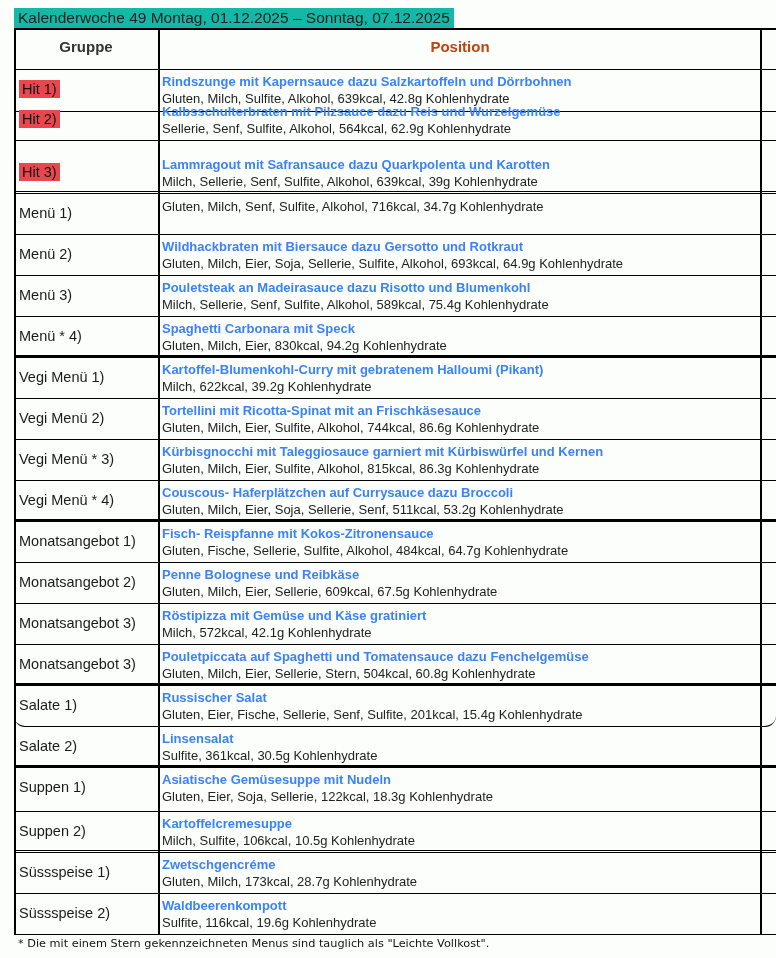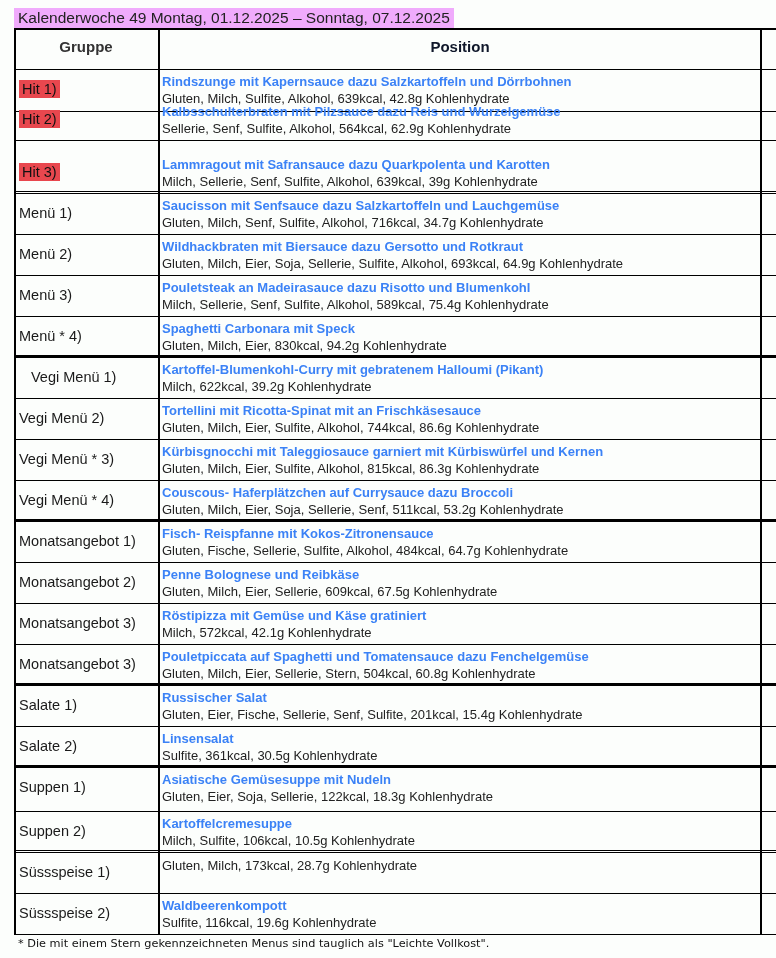--- a/index.html
+++ b/index.html
@@ -1,27 +1,27 @@
 <!DOCTYPE html>
 <html><head>
 <meta charset="utf-8">
 <style>
   html, body { margin: 0; padding: 0; background: #fcfefc; }
   body { width: 776px; height: 958px; position: relative; overflow: hidden;
          font-family: "Liberation Sans", sans-serif; color: #1a1a1a; }
   .title { position: absolute; left: 14px; top: 8px; height: 20px; line-height: 20px;
-           padding: 0 4px; font-size: 15.5px; background: #f0abfc; color: #222; white-space: nowrap; }
+           padding: 0 4px; font-size: 15.5px; background: #14b8a6; color: #222; white-space: nowrap; }
   .table { position: absolute; left: 14px; top: 28px; width: 762px; }
   .vline { position: absolute; top: 0; width: 2px; background: #000; }
   .row { position: absolute; left: 0; width: 762px; border-bottom: 1.5px solid #000; box-sizing: border-box; }
   .row.thick { border-bottom: 3px solid #000; }
   .row.double { border-bottom: 3px double #000; }
   .hdr { top: 0; height: 42px; border-top: 2px solid #000; border-bottom: 1.5px solid #000; }
   .hdr .g { position: absolute; left: 0; width: 144px; top: 8px; text-align: center; font-weight: bold; font-size: 15px; color: #333; }
-  .hdr .p { position: absolute; left: 146px; width: 600px; top: 8px; text-align: center; font-weight: bold; font-size: 15px; color: #0f172a; }
+  .hdr .p { position: absolute; left: 146px; width: 600px; top: 8px; text-align: center; font-weight: bold; font-size: 15px; color: #c2410c; }
   .cell-g { position: absolute; left: 5px; width: 135px; font-size: 14.5px; color: #1a1a1a; white-space: nowrap; }
   .badge { display: inline-block; background: #e8474e; padding: 1px 3px; color: #111; }
   .cell-p { position: absolute; left: 148px; width: 600px; }
   .dish { font-weight: bold; font-size: 13px; color: #3b82f6; white-space: nowrap; line-height: 16px; }
   .info { font-size: 13px; color: #222; white-space: nowrap; line-height: 17px; }
   .foot { position: absolute; left: 18px; top: 937px; font-family: "DejaVu Sans", sans-serif; font-size: 11.3px; color: #111; white-space: nowrap; }
 </style>
 </head>
 <body>
 
@@ -49,21 +49,20 @@
     <div class="row double" style="top: 125px; height: 41px;">
       <div class="cell-g" style="top: 10px;"><span class="badge">Hit 3)</span></div>
       <div class="cell-p" style="top: 4px;">
         <div class="dish">Lammragout mit Safransauce dazu Quarkpolenta und Karotten</div>
         <div class="info">Milch, Sellerie, Senf, Sulfite, Alkohol, 639kcal, 39g Kohlenhydrate</div>
       </div>
     </div>
     <div class="row" style="top: 166px; height: 41px;">
       <div class="cell-g" style="top: 11px;"><span>Menü 1)</span></div>
       <div class="cell-p" style="top: 4px;">
-        <div class="dish">Saucisson mit Senfsauce dazu Salzkartoffeln und Lauchgemüse</div>
         <div class="info">Gluten, Milch, Senf, Sulfite, Alkohol, 716kcal, 34.7g Kohlenhydrate</div>
       </div>
     </div>
     <div class="row" style="top: 207px; height: 41px;">
       <div class="cell-g" style="top: 11px;"><span>Menü 2)</span></div>
       <div class="cell-p" style="top: 4px;">
         <div class="dish">Wildhackbraten mit Biersauce dazu Gersotto und Rotkraut</div>
         <div class="info">Gluten, Milch, Eier, Soja, Sellerie, Sulfite, Alkohol, 693kcal, 64.9g Kohlenhydrate</div>
       </div>
     </div>
@@ -75,21 +74,21 @@
       </div>
     </div>
     <div class="row thick" style="top: 289px; height: 41px;">
       <div class="cell-g" style="top: 11px;"><span>Menü * 4)</span></div>
       <div class="cell-p" style="top: 4px;">
         <div class="dish">Spaghetti Carbonara mit Speck</div>
         <div class="info">Gluten, Milch, Eier, 830kcal, 94.2g Kohlenhydrate</div>
       </div>
     </div>
     <div class="row" style="top: 330px; height: 41px;">
-      <div class="cell-g" style="top: 11px; margin-left: 12px;"><span>Vegi Menü 1)</span></div>
+      <div class="cell-g" style="top: 11px;"><span>Vegi Menü 1)</span></div>
       <div class="cell-p" style="top: 4px;">
         <div class="dish">Kartoffel-Blumenkohl-Curry mit gebratenem Halloumi (Pikant)</div>
         <div class="info">Milch, 622kcal, 39.2g Kohlenhydrate</div>
       </div>
     </div>
     <div class="row" style="top: 371px; height: 41px;">
       <div class="cell-g" style="top: 11px;"><span>Vegi Menü 2)</span></div>
       <div class="cell-p" style="top: 4px;">
         <div class="dish">Tortellini mit Ricotta-Spinat mit an Frischkäsesauce</div>
         <div class="info">Gluten, Milch, Eier, Sulfite, Alkohol, 744kcal, 86.6g Kohlenhydrate</div>
@@ -130,21 +129,21 @@
         <div class="info">Milch, 572kcal, 42.1g Kohlenhydrate</div>
       </div>
     </div>
     <div class="row thick" style="top: 617px; height: 41px;">
       <div class="cell-g" style="top: 11px;"><span>Monatsangebot 3)</span></div>
       <div class="cell-p" style="top: 4px;">
         <div class="dish">Pouletpiccata auf Spaghetti und Tomatensauce dazu Fenchelgemüse</div>
         <div class="info">Gluten, Milch, Eier, Sellerie, Stern, 504kcal, 60.8g Kohlenhydrate</div>
       </div>
     </div>
-    <div class="row" style="top: 658px; height: 41px;">
+    <div class="row" style="top: 658px; height: 41px; border-radius: 11px;">
       <div class="cell-g" style="top: 11px;"><span>Salate 1)</span></div>
       <div class="cell-p" style="top: 4px;">
         <div class="dish">Russischer Salat</div>
         <div class="info">Gluten, Eier, Fische, Sellerie, Senf, Sulfite, 201kcal, 15.4g Kohlenhydrate</div>
       </div>
     </div>
     <div class="row thick" style="top: 699px; height: 41px;">
       <div class="cell-g" style="top: 11px;"><span>Salate 2)</span></div>
       <div class="cell-p" style="top: 4px;">
         <div class="dish">Linsensalat</div>
@@ -161,20 +160,21 @@
     <div class="row double" style="top: 784px; height: 41px;">
       <div class="cell-g" style="top: 11px;"><span>Suppen 2)</span></div>
       <div class="cell-p" style="top: 4px;">
         <div class="dish">Kartoffelcremesuppe</div>
         <div class="info">Milch, Sulfite, 106kcal, 10.5g Kohlenhydrate</div>
       </div>
     </div>
     <div class="row" style="top: 825px; height: 41px;">
       <div class="cell-g" style="top: 11px;"><span>Süssspeise 1)</span></div>
       <div class="cell-p" style="top: 4px;">
+        <div class="dish">Zwetschgencréme</div>
         <div class="info">Gluten, Milch, 173kcal, 28.7g Kohlenhydrate</div>
       </div>
     </div>
     <div class="row" style="top: 866px; height: 41px;">
       <div class="cell-g" style="top: 11px;"><span>Süssspeise 2)</span></div>
       <div class="cell-p" style="top: 4px;">
         <div class="dish">Waldbeerenkompott</div>
         <div class="info">Sulfite, 116kcal, 19.6g Kohlenhydrate</div>
       </div>
     </div>

